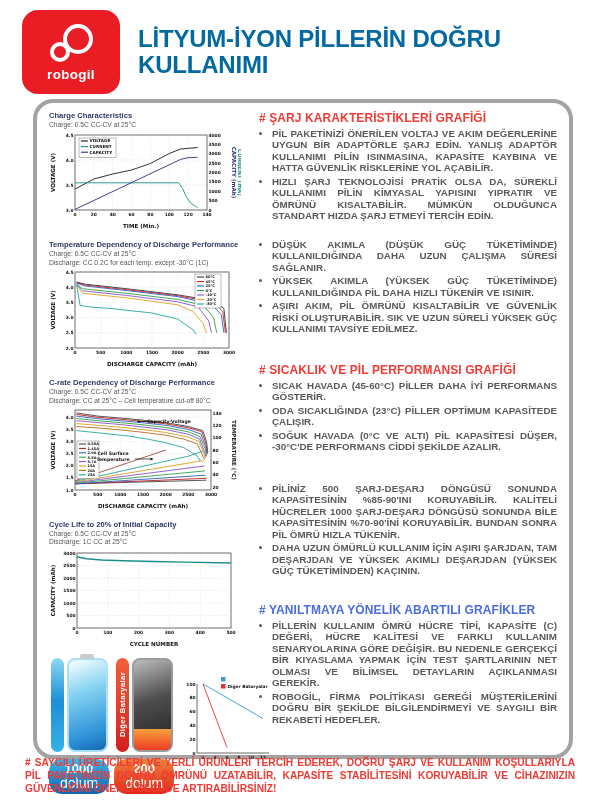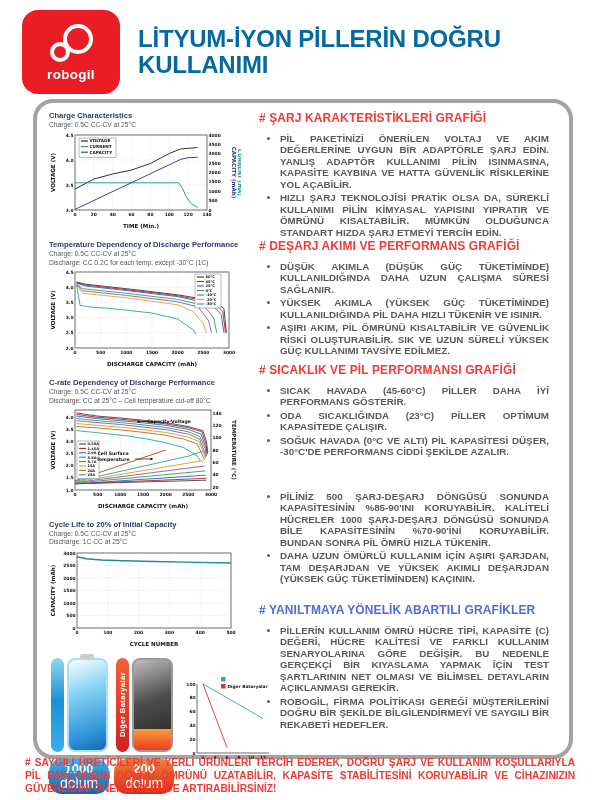--- a/index.html
+++ b/index.html
@@ -32,21 +32,21 @@
   .badge{margin-top:7px;border-radius:13px;padding:3px 11px 4px;color:#fff;text-align:center;line-height:1}
   .badge-blue{background:linear-gradient(180deg,#41b2e9,#0d67b4)}
   .badge-red{background:linear-gradient(180deg,#f0813c,#e02817)}
   .badge-num{font-size:13px;font-weight:bold;display:block}
   .badge-unit{font-size:14px;display:block;margin-top:1px}
   .bat-chart-mount{margin-left:4px;margin-bottom:24px}
 
   .info-col{position:absolute;left:222px;top:0;width:298px}
   .section{position:absolute;left:0;width:100%}
   .sec-h{font-size:12px;font-weight:bold;margin-bottom:3px;letter-spacing:.1px}
-  .section ul{margin:8px;padding-left:13px}
+  .section ul{margin:0;padding-left:13px}
   .section li{font-size:9.8px;font-weight:bold;line-height:1.17;text-align:justify;margin-bottom:2px;color:#58595b}
 
   .footer{position:absolute;left:25px;right:25px;top:757px;color:#ee3a34;font-size:10.2px;font-weight:bold;line-height:1.27;text-align:justify}
 
   svg text{font-family:"DejaVu Sans",sans-serif}
 </style>
 </head>
 <body>
 
 <div class="header">
@@ -329,21 +329,20 @@
 
   <div class="info-col">
       <div class="section" style="top: 8px;">
         <div class="sec-h" style="color: rgb(242, 59, 53);"># ŞARJ KARAKTERİSTİKLERİ GRAFİĞİ</div>
         <ul>
           <li>PİL PAKETİNİZİ ÖNERİLEN VOLTAJ VE AKIM DEĞERLERİNE UYGUN BİR ADAPTÖRLE ŞARJ EDİN. YANLIŞ ADAPTÖR KULLANIMI PİLİN ISINMASINA, KAPASİTE KAYBINA VE HATTA GÜVENLİK RİSKLERİNE YOL AÇABİLİR.</li>
           <li>HIZLI ŞARJ TEKNOLOJİSİ PRATİK OLSA DA, SÜREKLİ KULLANIMI PİLİN KİMYASAL YAPISINI YIPRATIR VE ÖMRÜNÜ KISALTABİLİR. MÜMKÜN OLDUĞUNCA STANDART HIZDA ŞARJ ETMEYİ TERCİH EDİN.</li>
         </ul>
       </div>
       <div class="section" style="top: 136px;">
-        <div class="sec-h" style="color: rgb(242, 59, 53);"># DEŞARJ AKIMI VE PERFORMANS GRAFİĞİ</div>
         <ul>
           <li>DÜŞÜK AKIMLA (DÜŞÜK GÜÇ TÜKETİMİNDE) KULLANILDIĞINDA DAHA UZUN ÇALIŞMA SÜRESİ SAĞLANIR.</li>
           <li>YÜKSEK AKIMLA (YÜKSEK GÜÇ TÜKETİMİNDE) KULLANILDIĞINDA PİL DAHA HIZLI TÜKENİR VE ISINIR.</li>
           <li>AŞIRI AKIM, PİL ÖMRÜNÜ KISALTABİLİR VE GÜVENLİK RİSKİ OLUŞTURABİLİR. SIK VE UZUN SÜRELİ YÜKSEK GÜÇ KULLANIMI TAVSİYE EDİLMEZ.</li>
         </ul>
       </div>
       <div class="section" style="top: 260px;">
         <div class="sec-h" style="color: rgb(242, 59, 53);"># SICAKLIK VE PİL PERFORMANSI GRAFİĞİ</div>
         <ul>
           <li>SICAK HAVADA (45-60°C) PİLLER DAHA İYİ PERFORMANS GÖSTERİR.</li>

